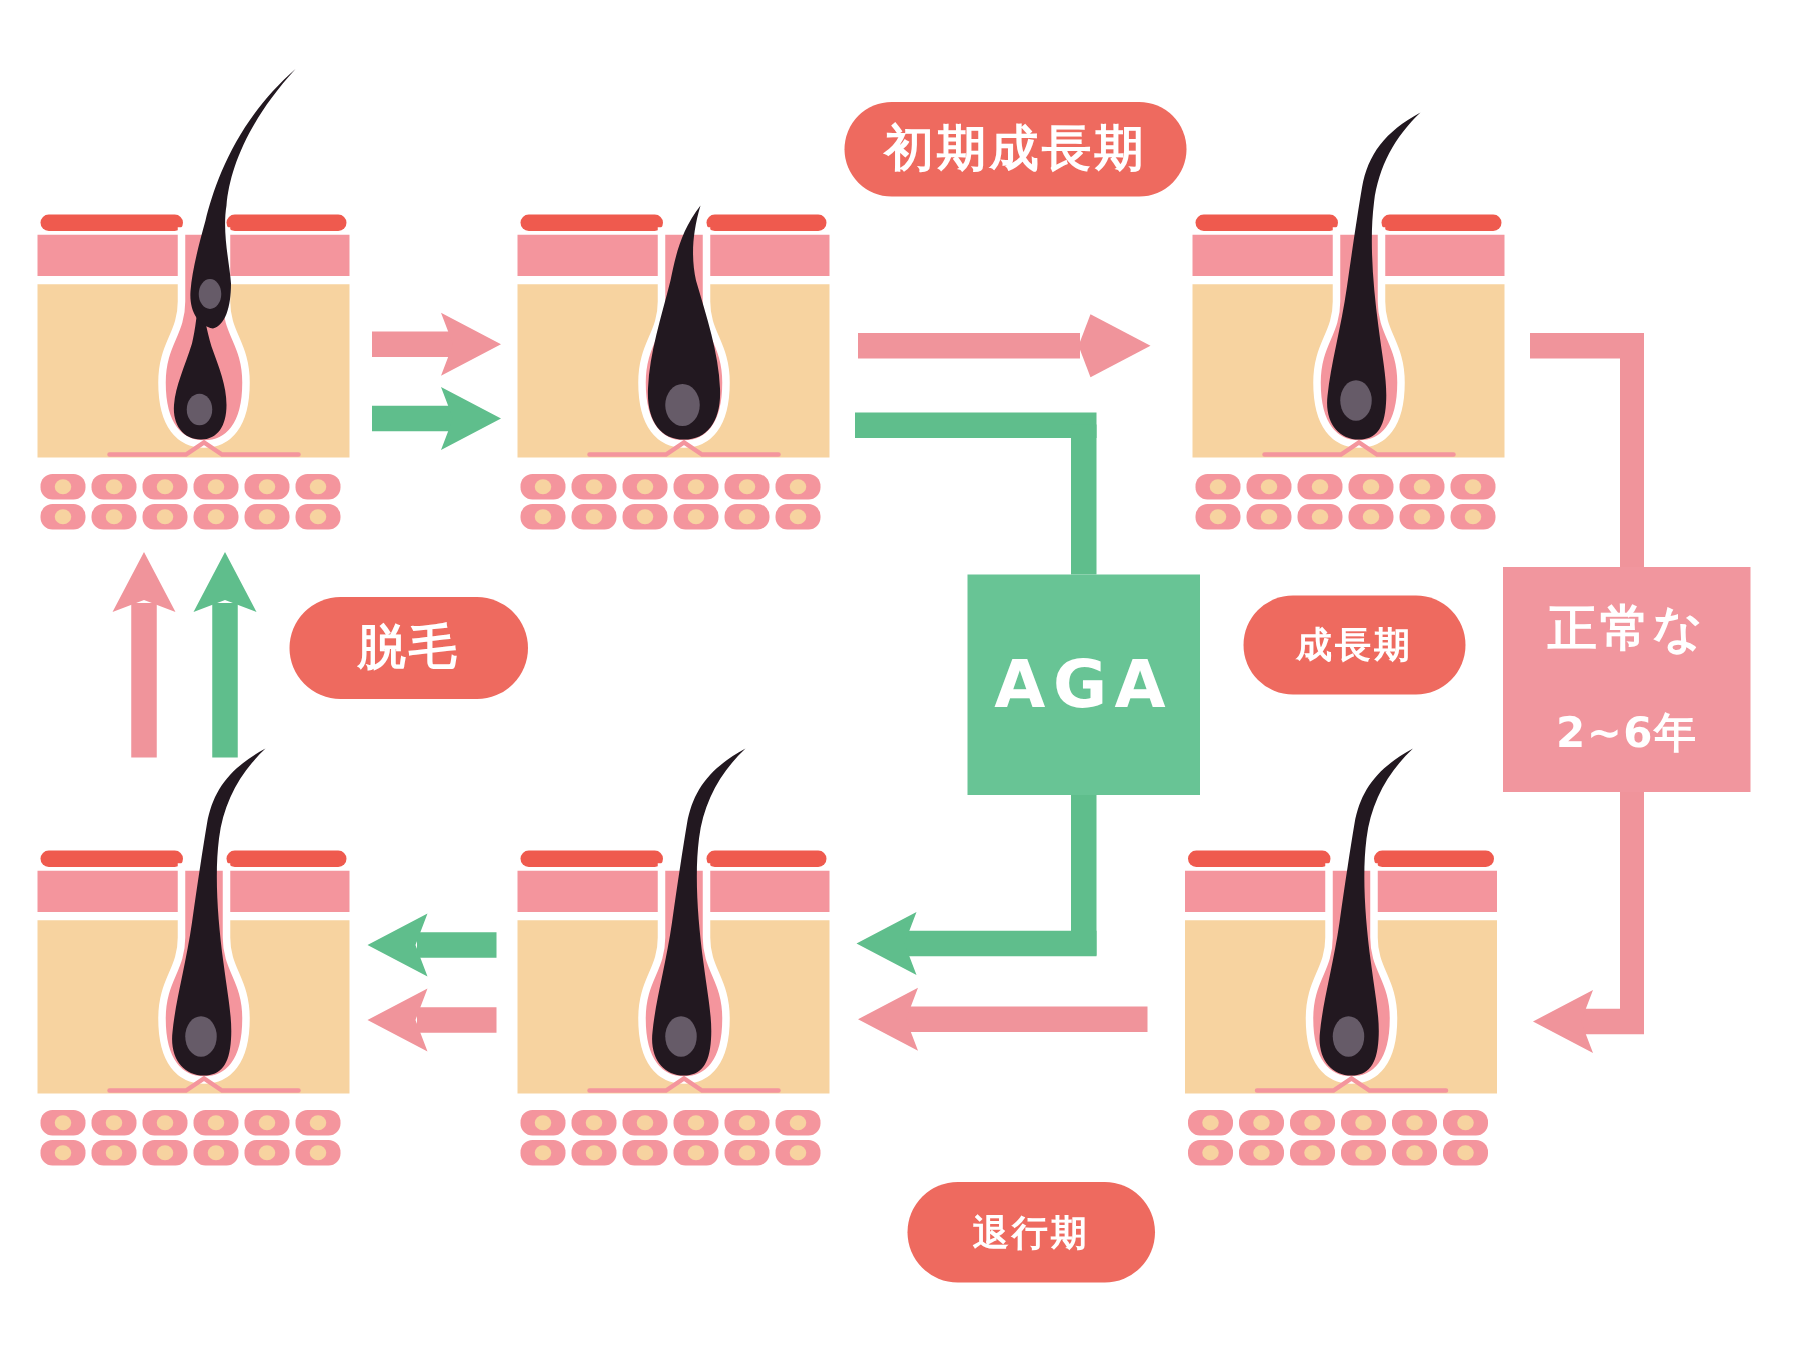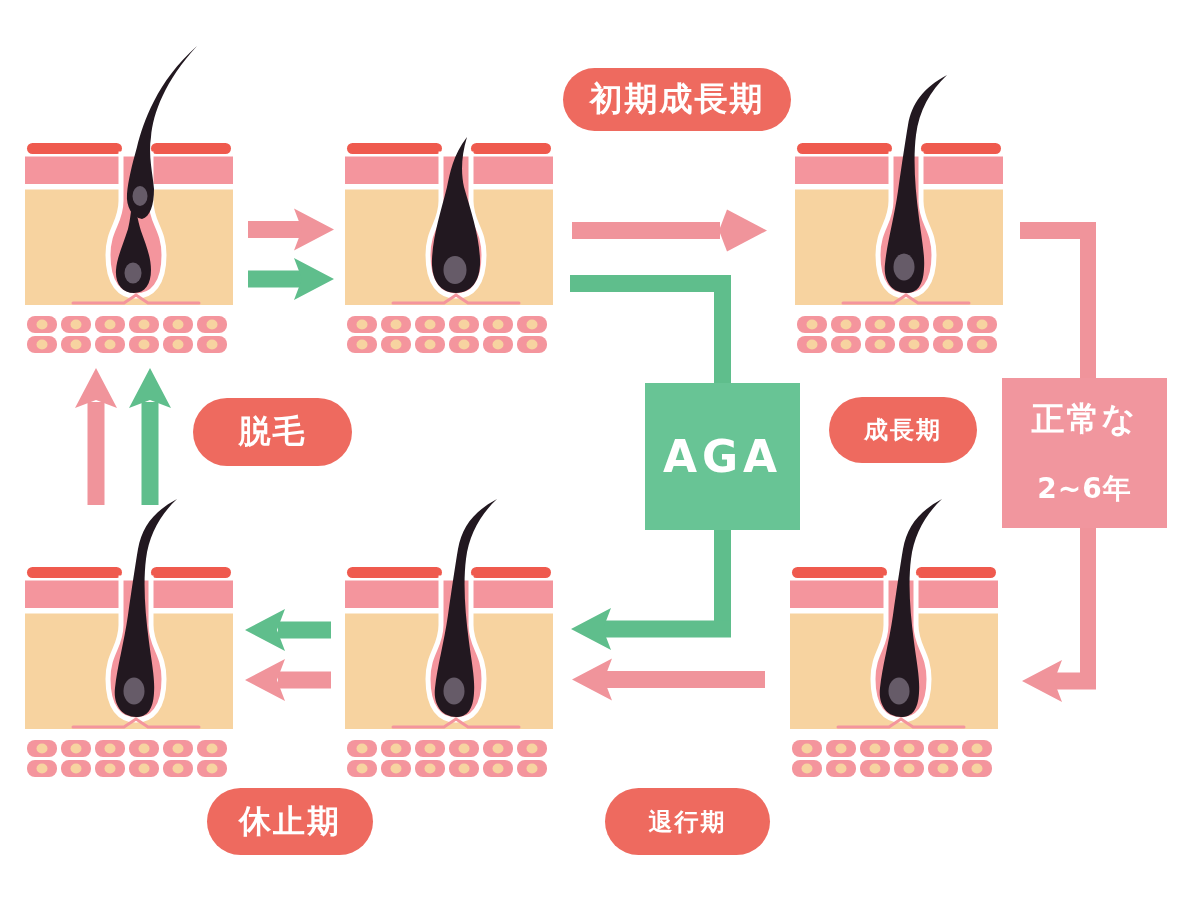--- a/index.html
+++ b/index.html
@@ -198,21 +198,20 @@
   </g>
   <g transform="translate(25,567)">
     <use href="#skin-base"></use>
         <use href="#hair-long"></use>
   </g>
 </svg>
 
 <div class="pill" id="pill-early">初期成長期</div>
 <div class="pill" id="pill-shedding">脱毛</div>
 <div class="pill" id="pill-growth">成長期</div>
-<div class="pill" id="pill-resting">休止期</div>
 <div class="pill" id="pill-regression">退行期</div>
 
 <div class="sqbox" id="aga-box">
   <div class="bigtitle">AGA</div>
 </div>
 
 <div class="sqbox" id="cycle-box">
   <div class="line">正常な</div>
   <div class="duration">2~6年</div>
 </div>

